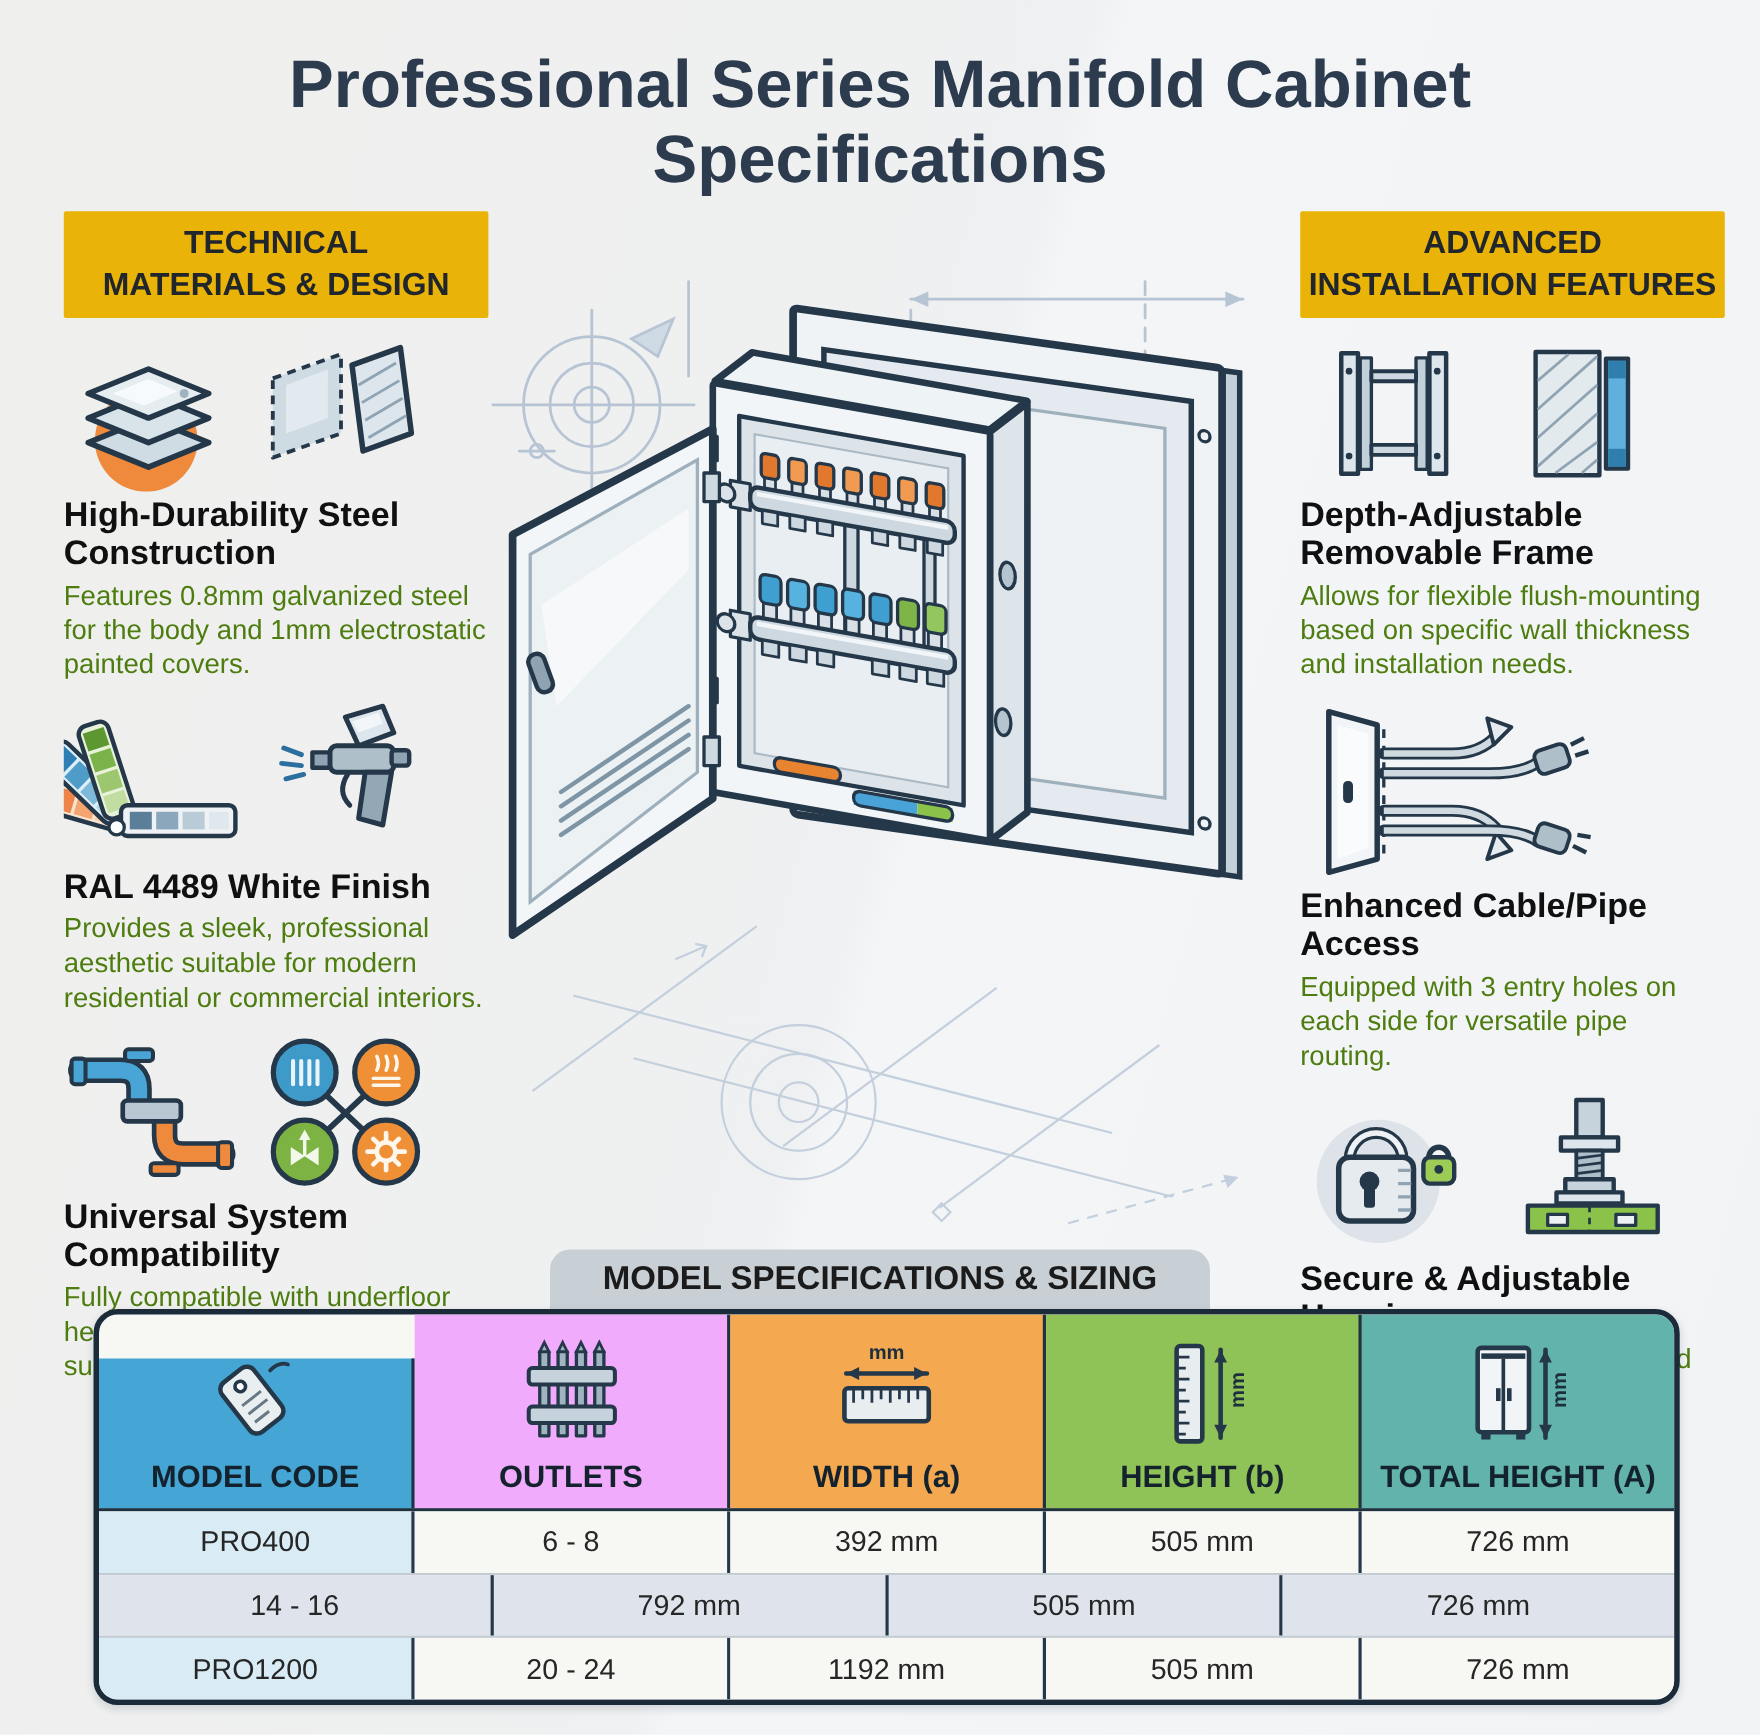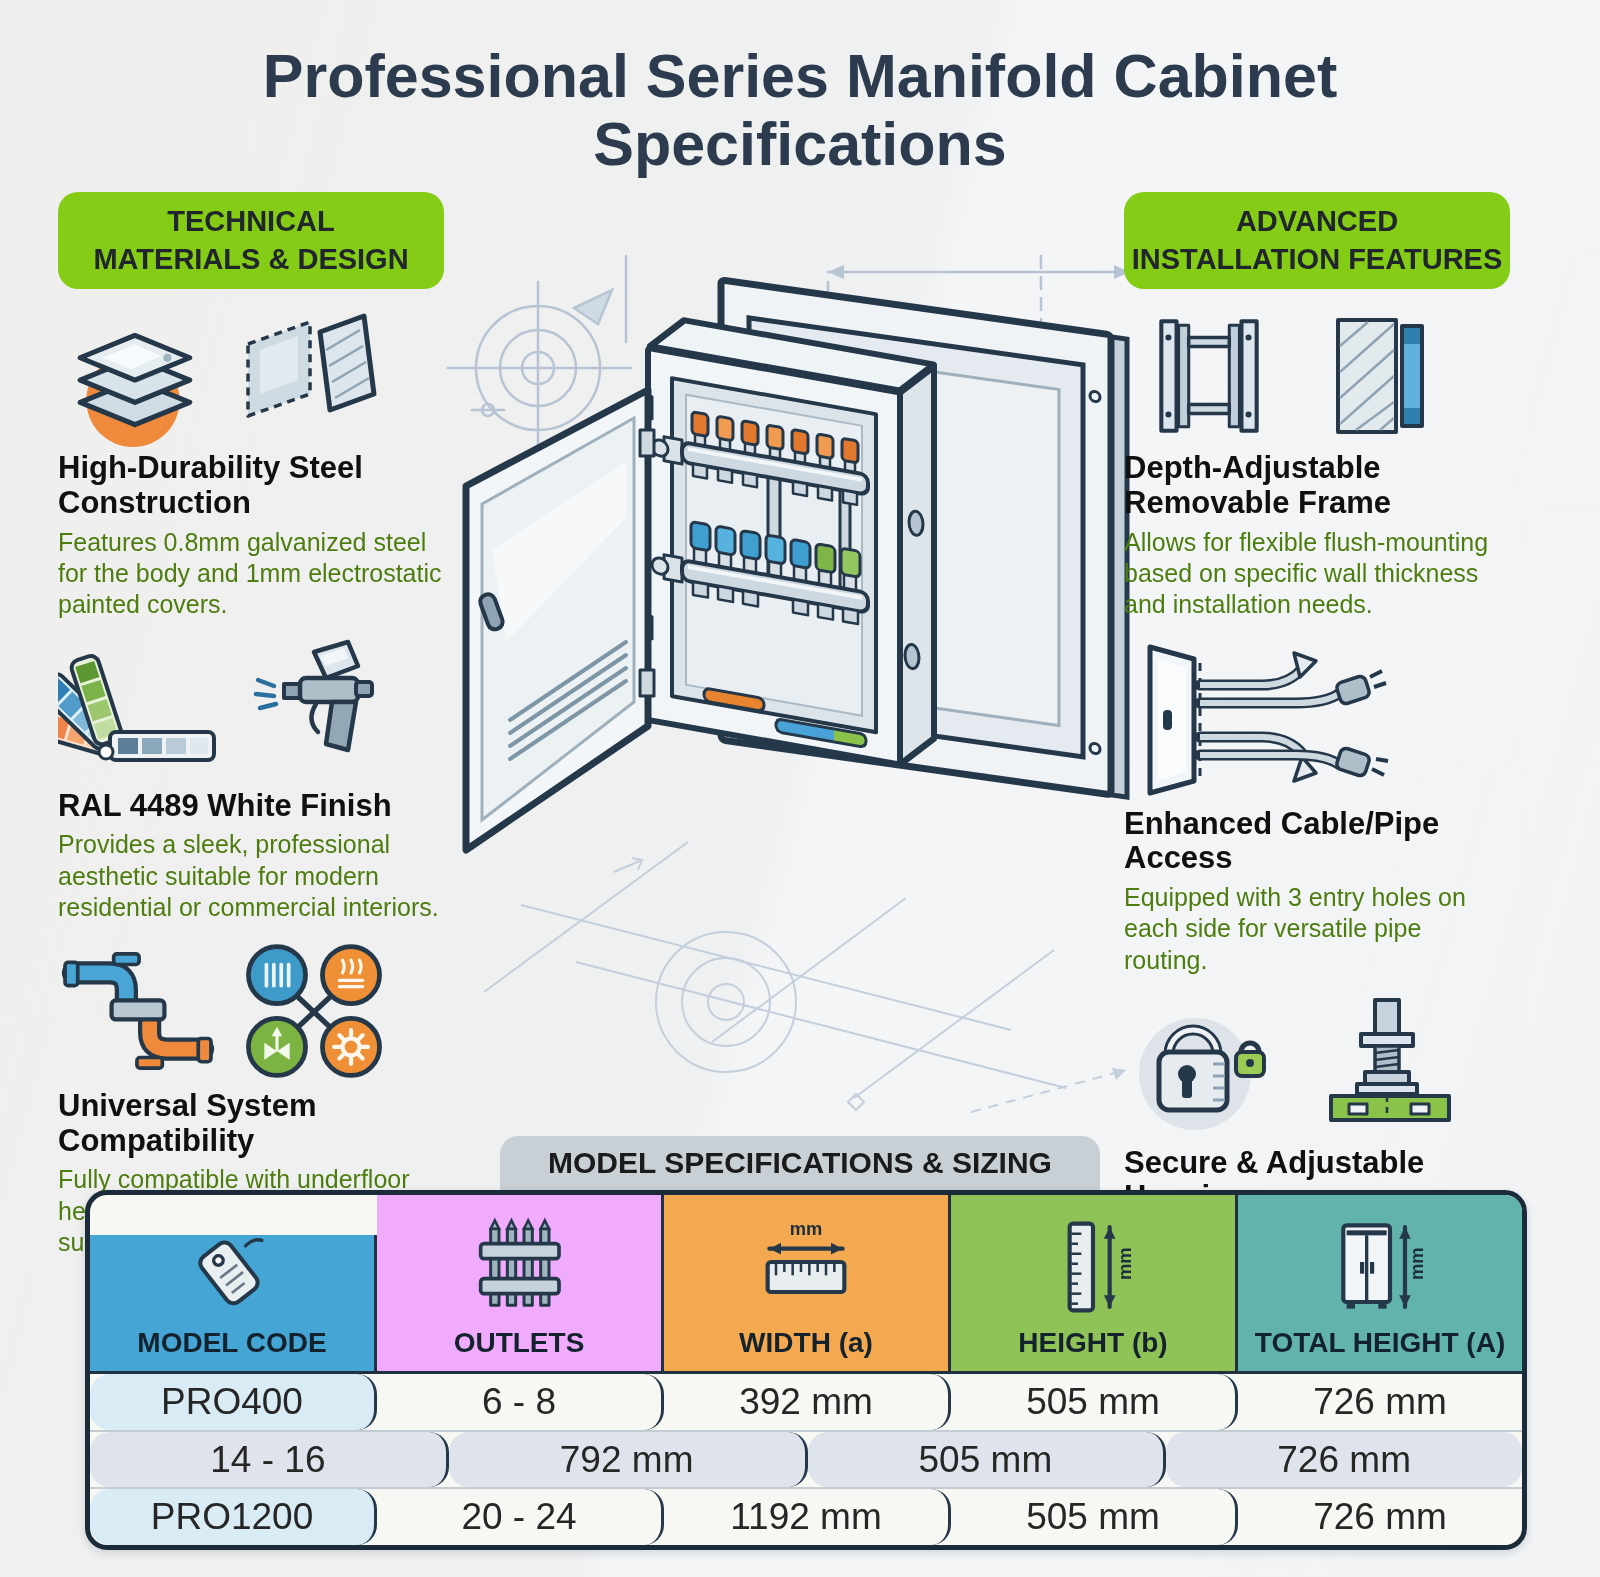--- a/index.html
+++ b/index.html
@@ -9,23 +9,23 @@
     background:linear-gradient(105deg,#efefed 0%,#eff0f1 49%,#f3f5f7 51%,#f1f3f5 100%);
   }
   
   .title{
     position:absolute;top:42px;left:0;right:0;text-align:center;
     font-weight:bold;font-size:61px;line-height:1.12;color:#2c3c4e;
   }
   
   .side-col{position:absolute;top:192px;width:386px;z-index:2;}
   .col-left{left:58px;}
-  .col-right{left:1124px;}
+  .col-right{left:1182px;}
   .sec-header{
-    background:#84cc16;border-radius:20px;text-align:center;
+    background:#eab308;border-radius:2px;text-align:center;
     font-weight:bold;font-size:29px;color:#20262b;line-height:1.3;
     padding:11px 4px;
   }
   .feature{margin-top:14px;}
   .icons-row{display:flex;align-items:center;gap:16px;}
   .feat-heading{font-size:31px;font-weight:bold;color:#101011;line-height:1.12;margin:4px 0 0 0;}
   .feat-body{font-size:25px;color:#4d7c0f;line-height:1.25;margin:6px 0 0 0;}
   
   .center-art{position:absolute;left:426px;top:250px;width:714px;height:910px;z-index:1;}
   
@@ -51,21 +51,21 @@
   .th-model{background:#45a6d6;margin-top:40px;}
   .th-outlets{background:#f0abfc;}
   .th-width{background:#f4a950;}
   .th-height{background:#8fc357;}
   .th-total{background:#62b3ac;}
   .th-label{font-weight:bold;font-size:28px;color:#14222d;}
   .tr{display:flex;flex:1;}
   .tr + .tr{border-top:2px solid #c3cbd3;}
   .td{
     flex:1;display:flex;align-items:center;justify-content:center;
-    font-size:37px;color:#262626;border-right:3px solid #24384a;box-sizing:border-box;border-radius:20px;
+    font-size:26px;color:#262626;border-right:3px solid #24384a;box-sizing:border-box;
   }
   .td:last-child{border-right:none;}
   .row-a .td{background:#f7f8f3;}
   .row-b .td{background:#dfe4ec;}
   .row-a .td.model-cell{background:#d9ecf5;}
   .row-b .td.model-cell{background:#cadeea;}
   
   .ln{fill:none;stroke:#24384a;stroke-linecap:round;stroke-linejoin:round;}
   .sh{stroke:#24384a;stroke-linejoin:round;}
   .bp{fill:none;stroke:#b7c4d4;stroke-width:2.5;stroke-linecap:round;}

